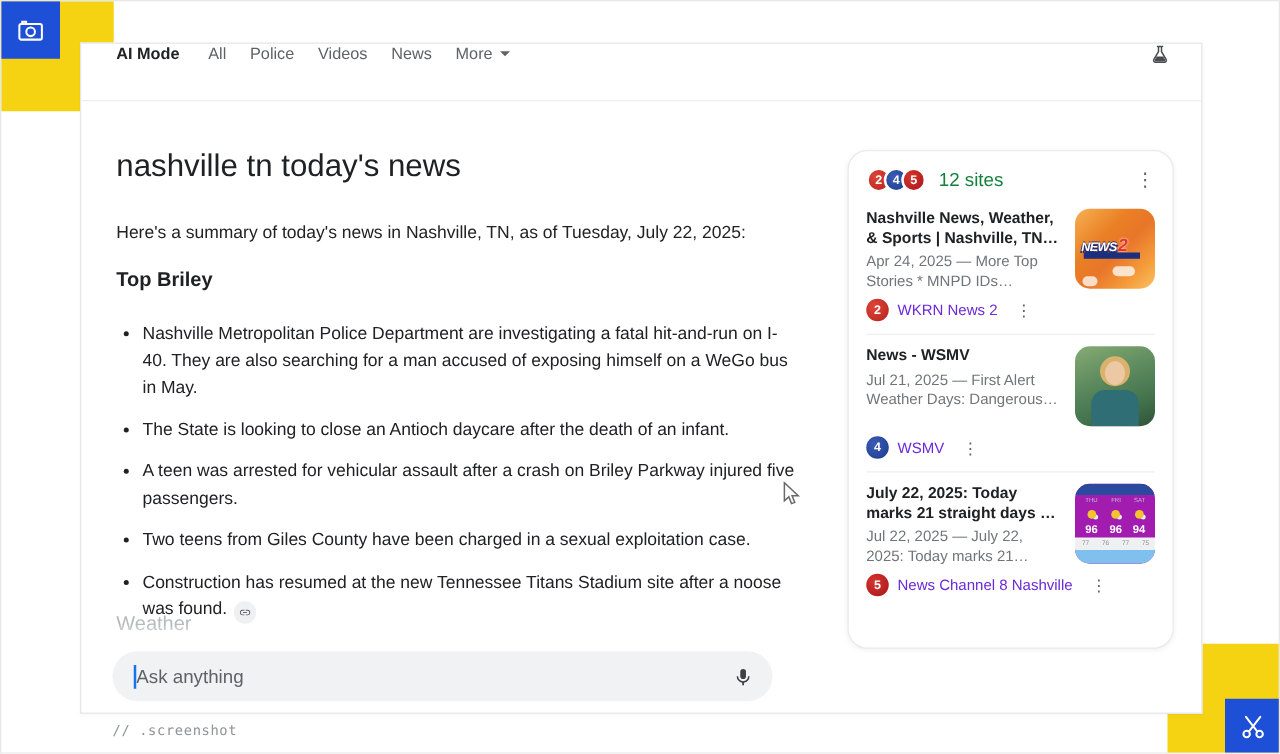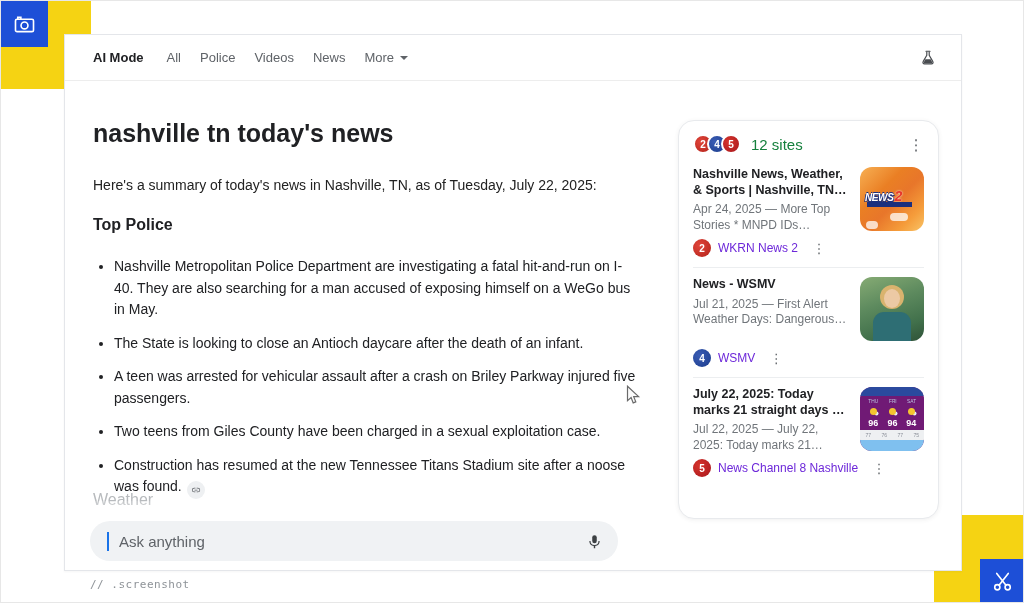--- a/index.html
+++ b/index.html
@@ -13,40 +13,40 @@
   .yellow-tl{position:absolute;left:0;top:0;width:90px;height:88px;background:#f5d313;z-index:1}
   .blue-tl{position:absolute;left:0;top:0;width:47px;height:46px;background:#1d4fd7;z-index:2;display:flex;align-items:center;justify-content:center}
   .yellow-br{position:absolute;left:933px;top:514px;width:91px;height:89px;background:#f5d313;z-index:1}
   .blue-br{position:absolute;left:979px;top:558px;width:45px;height:45px;background:#1d4fd7;z-index:2;display:flex;align-items:center;justify-content:center}
   .watermark{position:absolute;left:89px;top:577px;z-index:2;font-family:"DejaVu Sans Mono",monospace;font-size:11px;letter-spacing:.5px;color:#8e9398}
 
   
   .card{position:absolute;left:63px;top:33px;width:898px;height:537px;background:#fff;border:1px solid #e4e6ea;z-index:3;box-shadow:0 1px 2px rgba(0,0,0,.04)}
 
   
-  .nav{position:absolute;left:0;top:0;right:0;height:46px;display:flex;align-items:center;padding:0 24px 0 28px;border-bottom:1px solid #ededed}
+  .nav{position:absolute;left:0;top:0;right:0;height:46px;display:flex;align-items:flex-start;padding:0 24px 0 28px;border-bottom:1px solid #ededed}
   .nav-item{font-size:13px;color:#5f6368;margin-right:19px;cursor:pointer;display:flex;align-items:center;white-space:nowrap}
   .nav-item.active{color:#202124;font-weight:700;margin-right:23px}
   .chev{width:0;height:0;border-left:4px solid transparent;border-right:4px solid transparent;border-top:4px solid #5f6368;display:inline-block;margin-left:6px;margin-top:1px}
   .labs{margin-left:auto;cursor:pointer;display:flex;align-items:center}
 
   
-  .q-title{position:absolute;left:28px;top:84px;font-size:25px;font-weight:700;color:#202124}
+  .q-title{position:absolute;left:28px;top:84px;font-size:25px;font-weight:400;color:#202124}
   .intro{position:absolute;left:28px;top:140px;width:560px;font-size:14px;line-height:20px;color:#222}
   .h-stories{position:absolute;left:28px;top:181px;font-size:16px;font-weight:700;color:#202124}
   .stories{position:absolute;left:28px;top:221px;width:545px;list-style:disc;padding-left:21px}
   .stories li{font-size:14px;line-height:21.5px;margin-bottom:12px;color:#202124}
   .chip{display:inline-flex;width:18px;height:18px;border-radius:50%;background:#eef0f2;align-items:center;justify-content:center;vertical-align:-4px;margin-left:5px;cursor:pointer}
   .h-weather{position:absolute;left:28px;top:456px;font-size:16px;font-weight:500;color:#b7babd}
   .fade{position:absolute;left:1px;top:466px;width:600px;height:20px;background:linear-gradient(rgba(255,255,255,.15),rgba(255,255,255,.85));pointer-events:none}
 
   
   .askbar{position:absolute;left:25px;top:486px;width:528px;height:40px;border-radius:22px;background:#f0f2f4;display:flex;align-items:center;padding:0 15px 0 17px}
   .caret{width:2px;height:19px;background:#1a73e8;flex-shrink:0}
-  .askbar input{flex:1;border:none;outline:none;background:transparent;font-family:inherit;font-size:15px;color:#202124;padding-left:10px}
+  .askbar input{flex:1;border:none;outline:none;background:transparent;font-family:inherit;font-size:15px;color:#202124;padding-left:0}
   .askbar input::placeholder{color:#5f6368;opacity:1}
   .mic{display:flex;align-items:center;cursor:pointer}
 
   
   .sidebar{position:absolute;left:613px;top:85px;width:261px;height:399px;background:#fff;border:1px solid #e8eaed;border-radius:16px;box-shadow:0 1px 4px rgba(60,64,67,.08);padding:13px 14px 12px}
   .sb-head{display:flex;align-items:center;margin-bottom:4px}
   .favs{display:flex}
   .fav{width:20px;height:20px;border-radius:50%;border:2px solid #fff;color:#fff;font-size:10px;font-weight:700;display:flex;align-items:center;justify-content:center;flex-shrink:0}
   .fav + .fav{margin-left:-6px}
   .fav.sm{width:18px;height:18px;border:none;font-size:10px}
@@ -77,21 +77,21 @@
   .t1 .n2{font-style:italic;font-weight:800;font-size:14px;color:#e8352a;margin-left:1px;text-shadow:0 0 2px #fff}
   .t1bar{position:absolute;left:7px;top:35px;width:45px;height:5px;background:#1b2f7e}
 
   
   .t2{background:linear-gradient(160deg,#86ab74 0%,#5d8a5e 40%,#41704b 75%,#2f5238 100%)}
   .p-hair{position:absolute;left:20px;top:8px;width:24px;height:24px;border-radius:50%;background:#d9b36e}
   .p-head{position:absolute;left:24px;top:12px;width:16px;height:19px;border-radius:50%;background:#ecc9a4}
   .p-body{position:absolute;left:13px;top:35px;width:38px;height:29px;border-radius:11px 11px 0 0;background:#2e6e74}
 
   
-  .t3{background:#701a75;display:flex;flex-direction:column}
+  .t3{background:#a21caf;display:flex;flex-direction:column}
   .t3top{height:9px;background:#2b4a9e}
   .t3main{flex:1;display:flex;justify-content:space-around;padding:1px 3px 0}
   .t3col{display:flex;flex-direction:column;align-items:center;justify-content:space-between;padding:1px 0 2px}
   .t3 .d{font-size:6px;color:#b9c3e0;transform:scale(.8)}
   .t3 .ic{width:7px;height:7px;border-radius:50%;background:#f4c430;box-shadow:3px 2px 0 -1.5px #e8eef7}
   .t3 .hi{font-size:9px;font-weight:700;color:#fff}
   .t3lows{height:10px;background:#eef0f2;display:flex;justify-content:space-around;align-items:center}
   .t3lows span{font-size:6px;color:#8a8f98;transform:scale(.85)}
   .t3bot{height:11px;background:#7fc0ef}
 
@@ -136,21 +136,21 @@
         <svg width="18" height="18" viewBox="0 0 24 24" fill="none">
           <path d="M9.3 3h5.4" stroke="#494c50" stroke-width="1.6" stroke-linecap="round"></path>
           <path d="M10.4 3.4v5L5.5 16.8c-.8 1.3.2 3 1.7 3h9.6c1.5 0 2.5-1.7 1.7-3L13.6 8.4v-5" stroke="#494c50" stroke-width="1.6" fill="none" stroke-linejoin="round"></path>
           <path d="M8.5 13.6h7l2 3.6c.4.8-.1 1.7-1 1.7h-9c-.9 0-1.4-.9-1-1.7l2-3.6z" fill="#494c50"></path>
         </svg>
       </span>
     </div>
 
     <h1 class="q-title">nashville tn today's news</h1>
     <p class="intro">Here's a summary of today's news in Nashville, TN, as of Tuesday, July 22, 2025:</p>
-    <h2 class="h-stories">Top Police</h2>
+    <h2 class="h-stories">Top Briley</h2>
 
     <ul class="stories">
       <li><span>Nashville Metropolitan Police Department are investigating a fatal hit-and-run on I-40. They are also searching for a man accused of exposing himself on a WeGo bus in May.</span></li>
       <li><span>The State is looking to close an Antioch daycare after the death of an infant.</span></li>
       <li><span>A teen was arrested for vehicular assault after a crash on Briley Parkway injured five passengers.</span></li>
       <li><span>Two teens from Giles County have been charged in a sexual exploitation case.</span></li>
       <li><span>Construction has resumed at the new Tennessee Titans Stadium site after a noose was found.</span><span class="chip">
             <svg width="10" height="10" viewBox="0 0 24 24">
               <path fill="#5f6368" d="M3.9 12a3.6 3.6 0 0 1 3.6-3.6h3.2V6.7H7.5a5.3 5.3 0 1 0 0 10.6h3.2v-1.7H7.5A3.6 3.6 0 0 1 3.9 12zm4.6.9h7v-1.8h-7v1.8zm5-6.2h3.2a5.3 5.3 0 1 1 0 10.6h-3.2v-1.7h3.2a3.6 3.6 0 1 0 0-7.2h-3.2V6.7z"></path>
             </svg>

